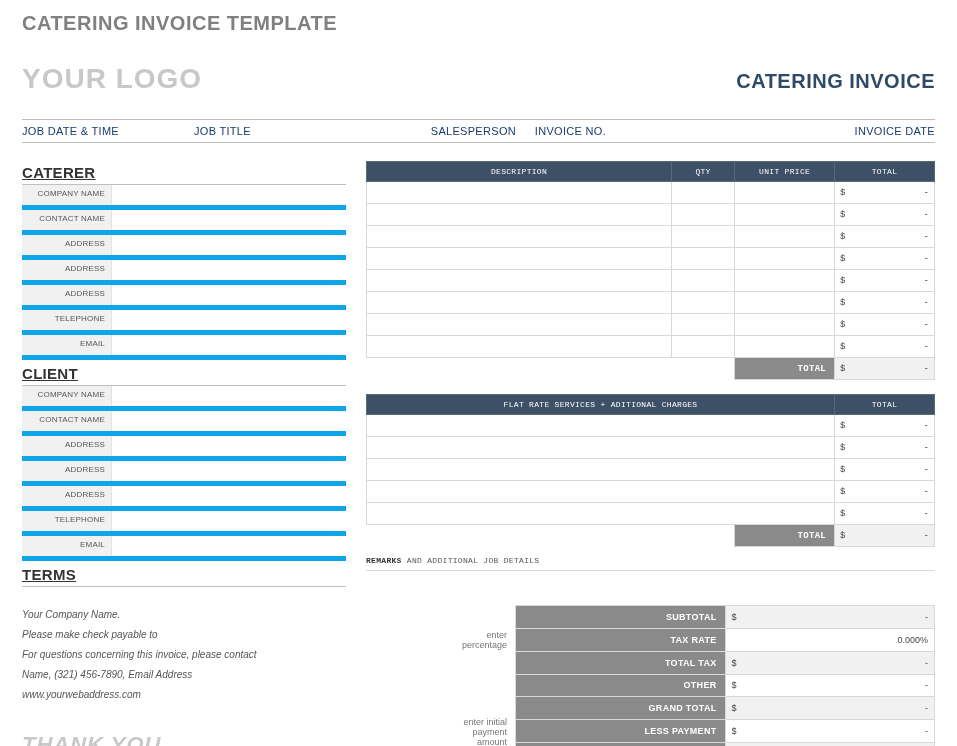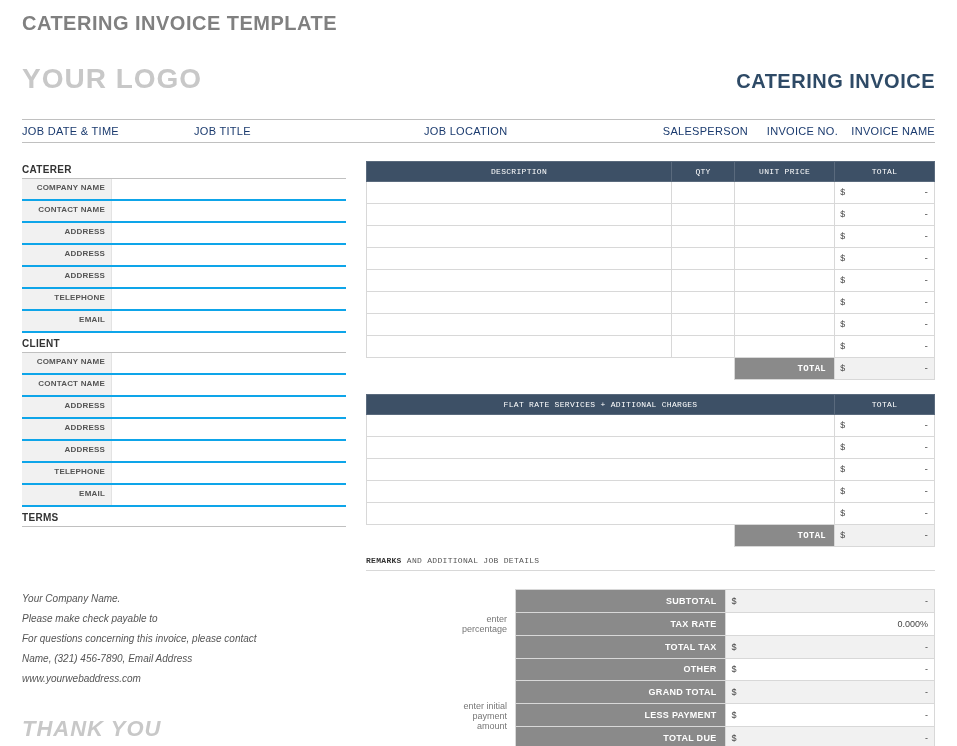--- a/index.html
+++ b/index.html
@@ -12,22 +12,22 @@
 .jobmeta > div { padding: 5px 0; font-size: 11px; font-weight: normal; color: #1a3a6e; letter-spacing: 0.3px; }
 .jobmeta .c1 { width: 172px; }
 .jobmeta .c2 { width: 230px; }
 .jobmeta .c3 { width: 232px; }
 .jobmeta .c4 { width: 102px; text-align: right; padding-right: 10px; }
 .jobmeta .c5 { width: 90px; text-align: right; padding-right: 10px; }
 .jobmeta .c6 { flex: 1; text-align: right; }
 .main { display: flex; gap: 20px; }
 .left { width: 324px; }
 .right { flex: 1; font-family: Liberation Mono, monospace; }
-.section-label { font-size: 10px; font-weight: bold; color: #333; border-bottom: 1px solid #c0c0c0; padding: 3px 0; letter-spacing: 0.3px; }
-.field-row { display: flex; border-bottom: 2px solid #0ea5e9; font-weight: bold; }
+.section-label { font-size: 15px; font-weight: bold; color: #333; border-bottom: 1px solid #c0c0c0; padding: 3px 0; letter-spacing: 0.3px; text-decoration: underline; }
+.field-row { display: flex; border-bottom: 5px solid #0ea5e9; }
 .field-label { width: 90px; background: #f1f1f1; font-size: 8px; color: #555; text-align: right; padding: 4px 6px; border-right: 1px solid #e3e3e3; letter-spacing: 0.2px; }
 .field-val { flex: 1; padding: 4px 6px; min-height: 20px; }
 table { border-collapse: collapse; width: 100%; }
 .items th { background: #3d5066; color: #fff; font-size: 8px; font-weight: normal; padding: 5px 4px; letter-spacing: 0.3px; border: 1px solid #5a6a7d; }
 .items td { border: 1px solid #d8d8d8; padding: 4px 5px; font-size: 9px; height: 22px; }
 .items .desc { width: 290px; }
 .items .qty { width: 60px; }
 .items .up { width: 95px; }
 .items .tot { width: 95px; }
 .money { display: flex; justify-content: space-between; }
@@ -56,24 +56,23 @@
 <div class="page-title">CATERING INVOICE TEMPLATE</div>
 
 <div class="header-row">
   <div class="logo-text">YOUR LOGO</div>
   <div class="doc-title">CATERING INVOICE</div>
 </div>
 
 <div class="jobmeta">
   <div class="c1">JOB DATE &amp; TIME</div>
   <div class="c2">JOB TITLE</div>
-  <div class="c3">JOB LOCATION</div>
   <div class="c4">SALESPERSON</div>
   <div class="c5">INVOICE NO.</div>
-  <div class="c6">INVOICE NAME</div>
+  <div class="c6">INVOICE DATE</div>
 </div>
 
 <div class="main">
   <div class="left">
     <div class="section-label">CATERER</div>
     <div id="caterer-fields">
         <div class="field-row">
           <div class="field-label">COMPANY NAME</div>
           <div class="field-val"></div>
         </div>

